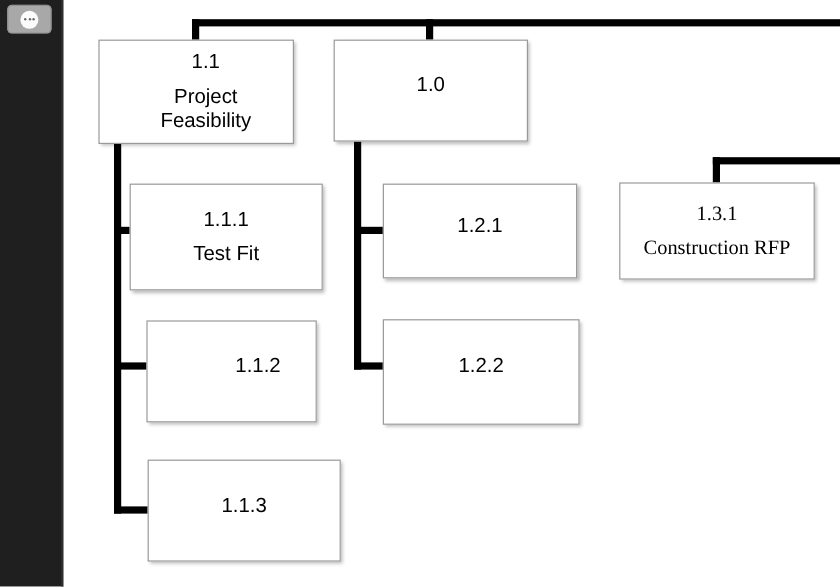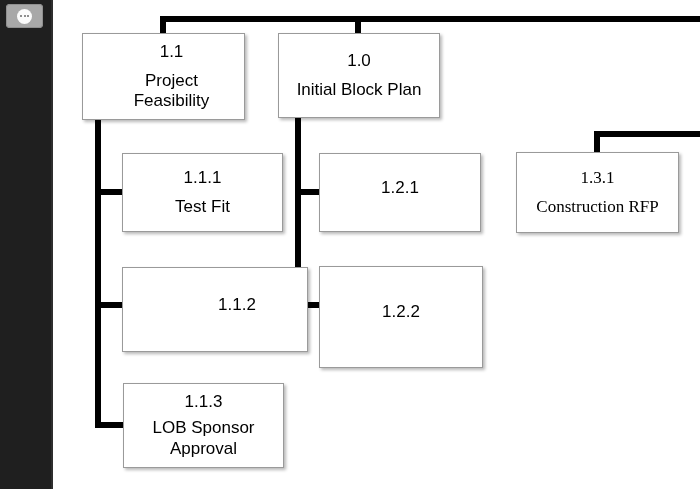--- a/index.html
+++ b/index.html
@@ -137,39 +137,37 @@
         <div class="conn" style="left: 541px; top: 131px; width: 106px; height: 6px; background: rgb(0, 0, 0);"></div>
         <div class="conn" style="left: 541px; top: 131px; width: 6px; height: 24px; background: rgb(0, 0, 0);"></div>
       </div>
     <div id="node-layer">
         <div class="node" style="left: 29px; top: 33px; width: 163px; height: 87px; border-color: rgb(154, 154, 154); padding-left: 16px;">
           <div class="code">1.1</div>
           <div class="title">Project Feasibility</div>
         </div>
         <div class="node" style="left: 225px; top: 33px; width: 162px; height: 85px; border-color: rgb(154, 154, 154);">
           <div class="code">1.0</div>
-          <div class="title">Initial Block Plan</div>
         </div>
-        <div class="node" style="left: 69px; top: 153px; width: 161px; height: 79px; border-color: rgb(154, 154, 154);">
+        <div class="node" style="left: 55px; top: 153px; width: 161px; height: 89px; border-color: rgb(154, 154, 154);">
           <div class="code">1.1.1</div>
           <div class="title">Test Fit</div>
         </div>
         <div class="node" style="left: 266px; top: 153px; width: 162px; height: 79px; border-color: rgb(154, 154, 154);">
           <div class="code">1.2.1</div>
         </div>
         <div class="node" style="left: 463px; top: 152px; width: 163px; height: 81px; border-color: rgb(154, 154, 154); font-family: Liberation Serif, serif;">
           <div class="code">1.3.1</div>
           <div class="title">Construction RFP</div>
         </div>
-        <div class="node" style="left: 69px; top: 267px; width: 186px; height: 85px; border-color: rgb(154, 154, 154); padding-left: 44px;">
+        <div class="node" style="left: 69px; top: 267px; width: 142px; height: 85px; border-color: rgb(154, 154, 154); padding-left: 44px;">
           <div class="code">1.1.2</div>
         </div>
-        <div class="node" style="left: 266px; top: 266px; width: 164px; height: 102px; border-color: rgb(154, 154, 154);">
+        <div class="node" style="left: 266px; top: 266px; width: 164px; height: 88px; border-color: rgb(154, 154, 154);">
           <div class="code">1.2.2</div>
         </div>
         <div class="node two-line" style="left: 70px; top: 383px; width: 161px; height: 85px; border-color: rgb(154, 154, 154);">
           <div class="code">1.1.3</div>
-          <div class="title">LOB Sponsor Approval</div>
         </div>
       </div>
   </div>
 
 </div>
 
 </body></html>

